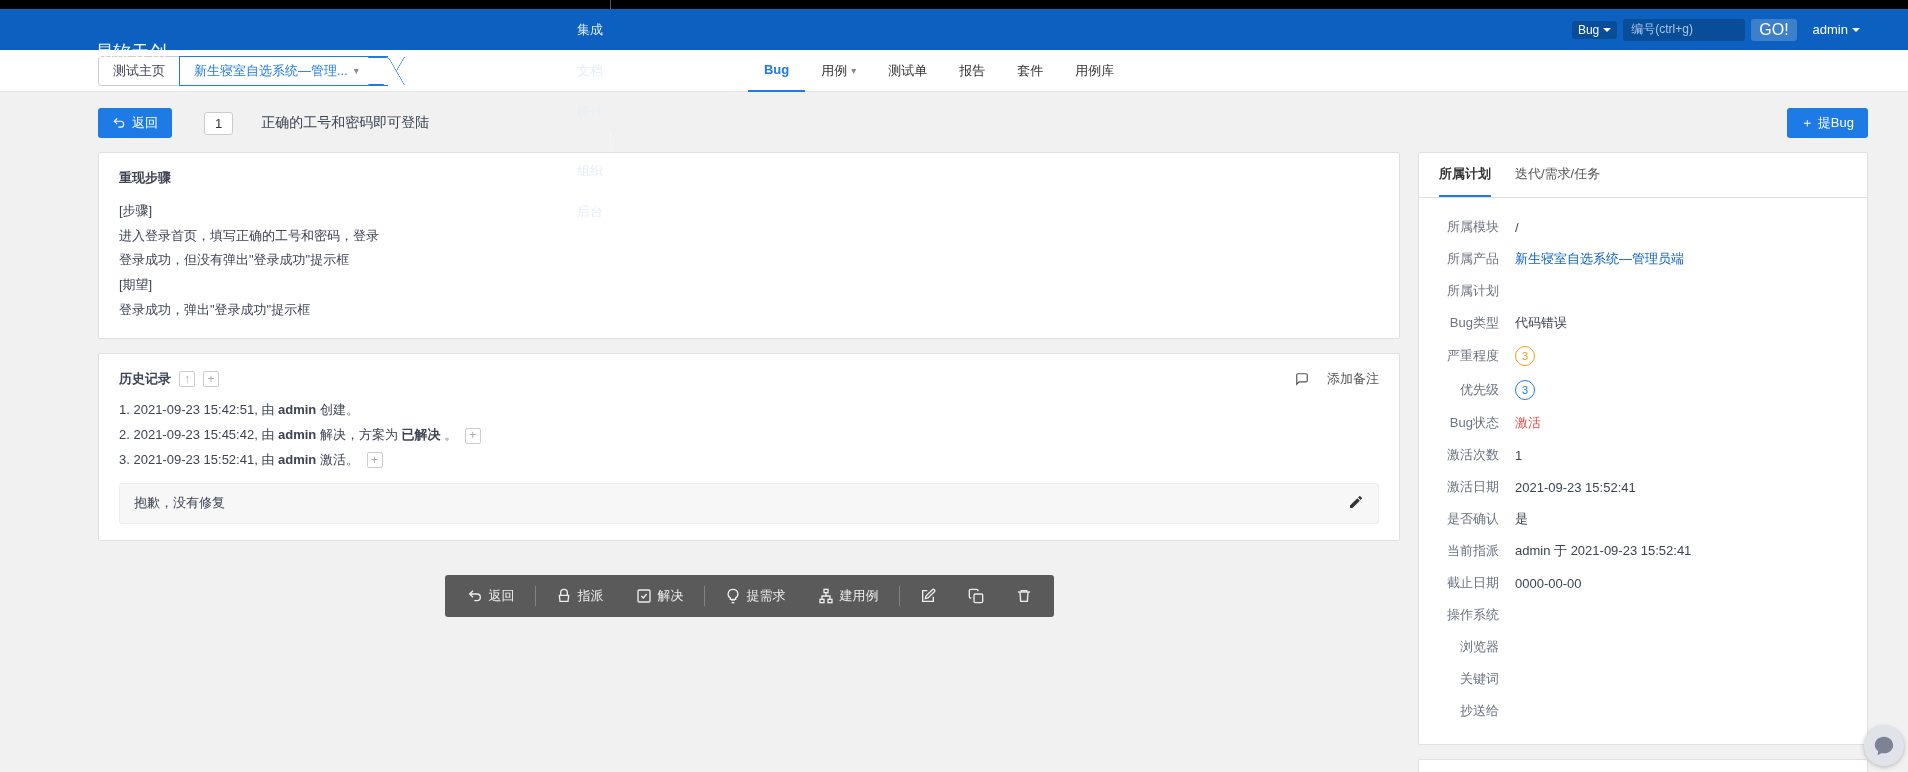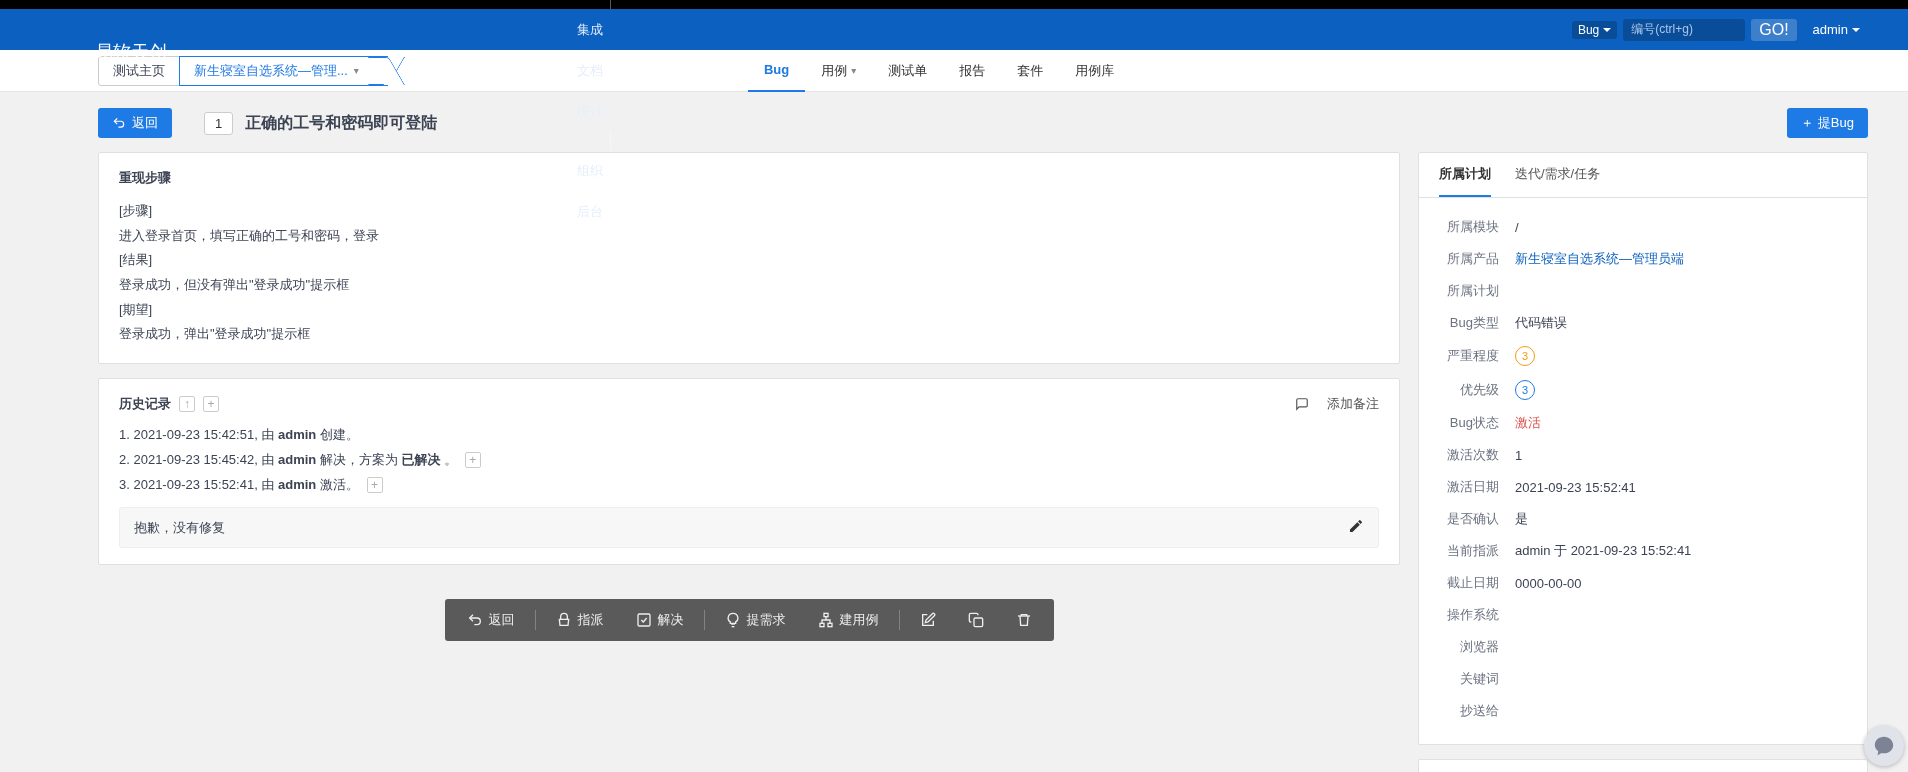--- a/index.html
+++ b/index.html
@@ -49,21 +49,21 @@
 .crumb2::before{ content:""; position:absolute; right:-10px; top:0; bottom:0; width:20px; background:#fff; border-bottom:1px solid #1e7ae4; border-right:1px solid #1e7ae4; transform: skewX(-30deg); border-radius:0 0 3px 0;}
 .caret-sm{ font-size:10px; color:#888;}
 .subnav { display:flex; align-items:center; margin-left:360px; gap:0;}
 .subnav-item{ padding:0 16px; height:42px; display:flex; align-items:center; cursor:pointer; color:#333; gap:4px;}
 .subnav-item.active{ color:#1e7ae4; border-bottom:2px solid #1e7ae4; font-weight:600;}
 
 
 .page-row { display:flex; align-items:center; padding:16px 40px 14px 98px;}
 .back-btn{ background:#1e7ae4; color:#fff; padding:6px 14px; border-radius:3px; display:flex; align-items:center; gap:6px; cursor:pointer;}
 .id-badge{ border:1px solid #ccc; background:#fff; padding:3px 10px; border-radius:3px; margin-left:32px; color:#333;}
-.page-title{ margin-left:12px; font-weight:700; font-size:16px;}
+.page-title{ margin-left:28px; font-weight:400; font-size:14px;}
 .addbug-btn{ margin-left:auto; background:#1e7ae4; color:#fff; padding:6px 14px; border-radius:3px; display:flex;align-items:center; gap:4px; cursor:pointer;}
 
 
 .main { display:flex; gap:18px; padding:0 40px 20px 98px; align-items:flex-start;}
 .left-col{ flex:1; display:flex; flex-direction:column; gap:14px;}
 .card{ background:#fff; border:1px solid #e0e0e0; border-radius:2px; padding:16px 20px;}
 .card-title{ font-weight:600; margin-bottom:12px;}
 .steps p{ line-height:1.9; font-size:13px;}
 .hist-head{ display:flex; align-items:center; justify-content:space-between;}
 .hist-title-wrap{ display:flex; align-items:center; gap:8px;}
@@ -168,21 +168,20 @@
 </div>
 
 <div class="main">
   <div class="left-col">
 
     <div class="card">
       <div class="card-title">重现步骤</div>
       <div class="steps">
         <p>[步骤]</p>
         <p>进入登录首页，填写正确的工号和密码，登录</p>
-        <p>[结果]</p>
         <p>登录成功，但没有弹出"登录成功"提示框</p>
         <p>[期望]</p>
         <p>登录成功，弹出"登录成功"提示框</p>
       </div>
     </div>
 
     <div class="card">
       <div class="hist-head">
         <div class="hist-title-wrap">
           <span class="card-title" style="margin:0">历史记录</span>

